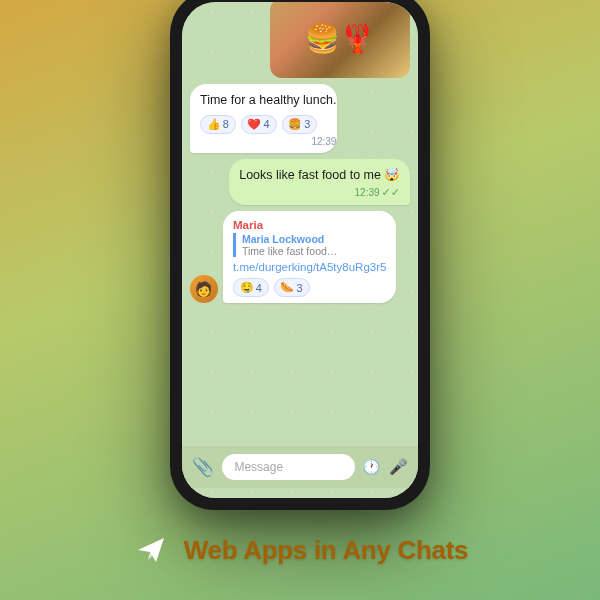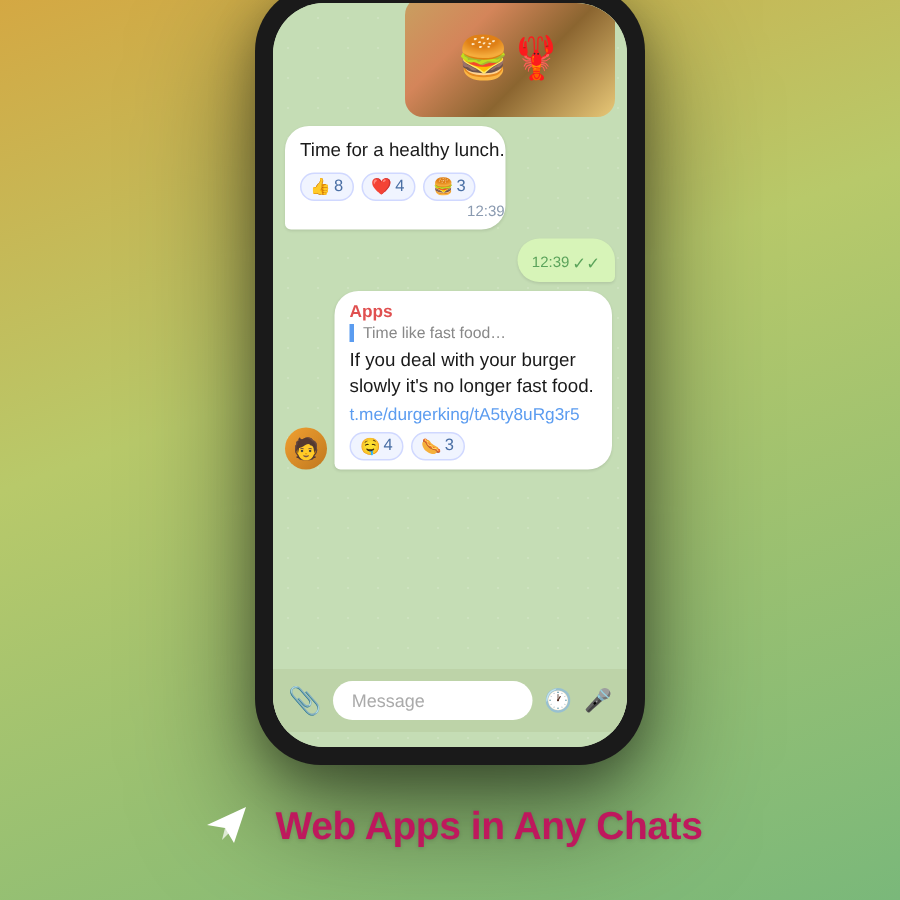--- a/index.html
+++ b/index.html
@@ -35,21 +35,21 @@
 
     .telegram-icon {
       width: 40px;
       height: 40px;
       display: flex;
       align-items: center;
       justify-content: center;
     }
 
     .bottom-label {
-      color: #be185d;
+      color: #a16207;
       font-size: 26px;
       font-weight: 800;
       letter-spacing: -0.3px;
       text-shadow: 0 1px 3px rgba(0,0,0,0.15);
     }
 
     
     .phone-wrapper {
       position: absolute;
       top: -10px;
@@ -359,38 +359,41 @@
               <span>🍔</span>
               <span>3</span>
             </div>
           </div>
           <div class="message-time-row">
             <span class="message-time">12:39</span>
           </div>
         </div>
 
         <div class="message-bubble-out">
+          <div class="message-out-row">
+            <span class="message-text">Looks like fast food to me 🤯</span>
+          </div>
           <div class="message-time-row">
             <span class="message-out-time-check">
               <span>12:39</span>
               <span class="check-mark">✓✓</span>
             </span>
           </div>
         </div>
 
         <div class="message-with-avatar">
           <div class="avatar">
             <span>🧑</span>
           </div>
           <div class="sarah-bubble">
-            <div class="sender-name">Apps</div>
+            <div class="sender-name">Maria</div>
             <div class="quote-bar">
+              <div class="quote-name">Maria Lockwood</div>
               <div class="quote-text">Time like fast food…</div>
             </div>
-            <div class="message-text">If you deal with your burger slowly it's no longer fast food.</div>
             <a class="message-link">t.me/durgerking/tA5ty8uRg3r5</a>
             <div class="sarah-reactions">
               <div class="reaction-pill">
                 <span>🤤</span>
                 <span>4</span>
               </div>
               <div class="reaction-pill">
                 <span>🌭</span>
                 <span>3</span>
               </div>

